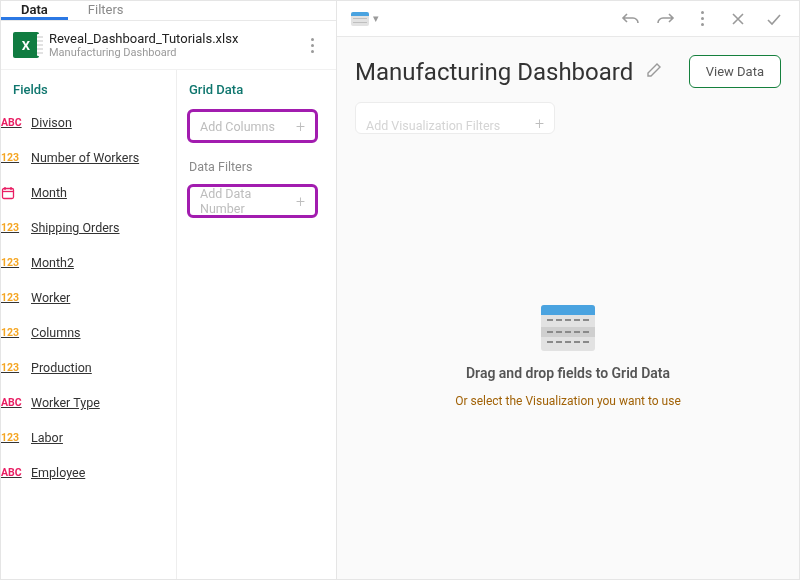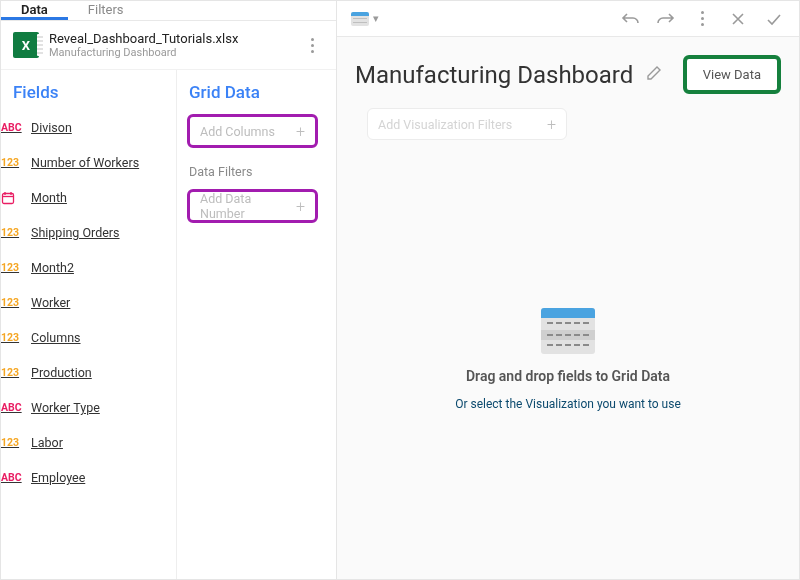--- a/index.html
+++ b/index.html
@@ -11,21 +11,21 @@
   .tab.active { color: #222; font-weight: 600; border-bottom-color: #2b78e4; }
   .file-row { display: flex; align-items: center; padding: 10px 10px 10px 12px; gap: 10px; border-bottom: 1px solid #f1f1f1; }
   .excel-icon { width: 26px; height: 26px; background: #107c41; border-radius: 2px; position: relative; display: flex; align-items: center; justify-content: center; color: #fff; font-weight: 700; font-size: 13px; }
   .excel-icon::after { content: ""; position: absolute; right: -4px; top: 2px; bottom: 2px; width: 6px; background: repeating-linear-gradient(to bottom, #fff 0 2px, #e2e2e2 2px 4px); border-radius: 1px; }
   .file-meta { flex: 1; min-width: 0; }
   .file-name { font-size: 13px; color: #222; white-space: nowrap; overflow: hidden; text-overflow: ellipsis; }
   .file-sub { font-size: 11px; color: #9a9a9a; }
   .file-kebab { width: 28px; display: flex; justify-content: center; color: #8a8a8a; cursor: pointer; }
   .panels { flex: 1; display: flex; overflow: hidden; }
   .fields-pane { width: 176px; border-right: 1px solid #eee; display: flex; flex-direction: column; }
-  .pane-header { padding: 12px 12px 8px; font-size: 17px; color: #3b82f6; font-weight: 500; }
+  .pane-header { padding: 12px 12px 8px; font-size: 13px; color: #0f766e; font-weight: 500; }
   .field-list { overflow-y: auto; }
   .field-item { display: flex; align-items: center; gap: 8px; padding: 10px 0; font-size: 12.5px; color: #333; cursor: grab; text-decoration: underline; }
   .ftype { width: 22px; font-size: 10.5px; font-weight: 700; text-align: left; }
   .ftype.abc { color: #e91e63; }
   .ftype.num { color: #f5a623; }
   .ftype.cal svg { display: block; }
   .griddata-pane { flex: 1; display: flex; flex-direction: column; padding-right: 8px; }
   .subhdr { padding: 12px 12px 6px; font-size: 12.5px; color: #8a8a8a; }
   .dropbox { margin: 4px 10px 4px 10px; border: 3px solid #a21caf; border-radius: 6px; height: 34px; display: flex; align-items: center; justify-content: space-between; padding: 0 10px; color: #bdbdbd; font-size: 12.5px; cursor: pointer; }
   .plus { font-size: 16px; color: #bdbdbd; font-weight: 300; }
@@ -34,30 +34,30 @@
   .vizsel { display: flex; align-items: center; gap: 4px; padding: 2px 4px; cursor: pointer; }
   .grid-glyph { width: 18px; height: 14px; background: linear-gradient(#4aa3e0,#4aa3e0) 0 0/100% 4px no-repeat, #e2e2e2; border-radius: 2px; position: relative; }
   .grid-glyph::after { content: ""; position: absolute; left: 2px; right: 2px; top: 6px; bottom: 2px; background: repeating-linear-gradient(to bottom, #bfbfbf 0 1px, transparent 1px 4px); }
   .chev { color: #9a9a9a; font-size: 11px; }
   .spacer { flex: 1; }
   .tbtn { width: 30px; height: 30px; display: flex; align-items: center; justify-content: center; color: #9a9a9a; cursor: pointer; }
   .tbtn svg path { stroke: #9a9a9a; fill: none; stroke-width: 1.6; }
   .header-row { display: flex; align-items: center; padding: 18px 18px 4px 18px; gap: 8px; }
   .title { font-size: 24px; color: #333; flex: 0 1 auto; white-space: nowrap; overflow: hidden; max-width: 290px; }
   .pencil { color: #9a9a9a; cursor: pointer; padding: 4px; }
-  .viewdata { margin-left: auto; border: 4px solid #15803d; background: #fff; border-radius: 6px; padding: 8px 16px; font-size: 13px; color: #555; cursor: pointer; }
-  .vizfilter { margin: 10px 30px 0; border: 1px solid #ececec; border-radius: 6px; height: 32px; width: 200px; display: flex; align-items: center; justify-content: space-between; padding: 0 10px; color: #d4d4d4; font-size: 12.5px; background: #fff; cursor: pointer; }
+  .viewdata { margin-left: auto; border: 1px solid #15803d; background: #fff; border-radius: 6px; padding: 8px 16px; font-size: 13px; color: #555; cursor: pointer; }
+  .vizfilter { margin: 10px 18px 0; border: 1px solid #ececec; border-radius: 6px; height: 32px; width: 200px; display: flex; align-items: flex-end; justify-content: space-between; padding: 0 10px; color: #d4d4d4; font-size: 12.5px; background: #fff; cursor: pointer; }
   .canvas { flex: 1; display: flex; flex-direction: column; align-items: center; justify-content: center; color: #777; }
   .canvas-icon { width: 54px; height: 46px; border-radius: 3px; background: #e2e2e2; position: relative; margin-bottom: 14px; overflow: hidden; }
   .canvas-icon .bar { position: absolute; left: 0; right: 0; top: 0; height: 10px; background: #4aa3e0; }
   .canvas-icon .mid { position: absolute; left: 0; right: 0; top: 22px; height: 10px; background: #cfcfcf; }
   .canvas-icon .dashes { position: absolute; left: 6px; right: 6px; height: 2px; border-top: 2px dashed #8a8a8a; }
   .d1 { top: 14px; } .d2 { top: 36px; } .d3{ top: 26px; }
   .canvas-title { font-size: 14px; font-weight: 600; color: #555; }
-  .canvas-sub { font-size: 12px; color: #0c4a6e; margin-top: 13px; }
+  .canvas-sub { font-size: 12px; color: #a16207; margin-top: 13px; }
   .kebab-dots { display: flex; flex-direction: column; gap: 3px; }
   .kebab-dots span { width: 3px; height: 3px; background: #9a9a9a; border-radius: 50%; }
 </style>
 </head>
 <body>
 
 <div class="app">
 
   <div class="left">
     <div class="tabs">

